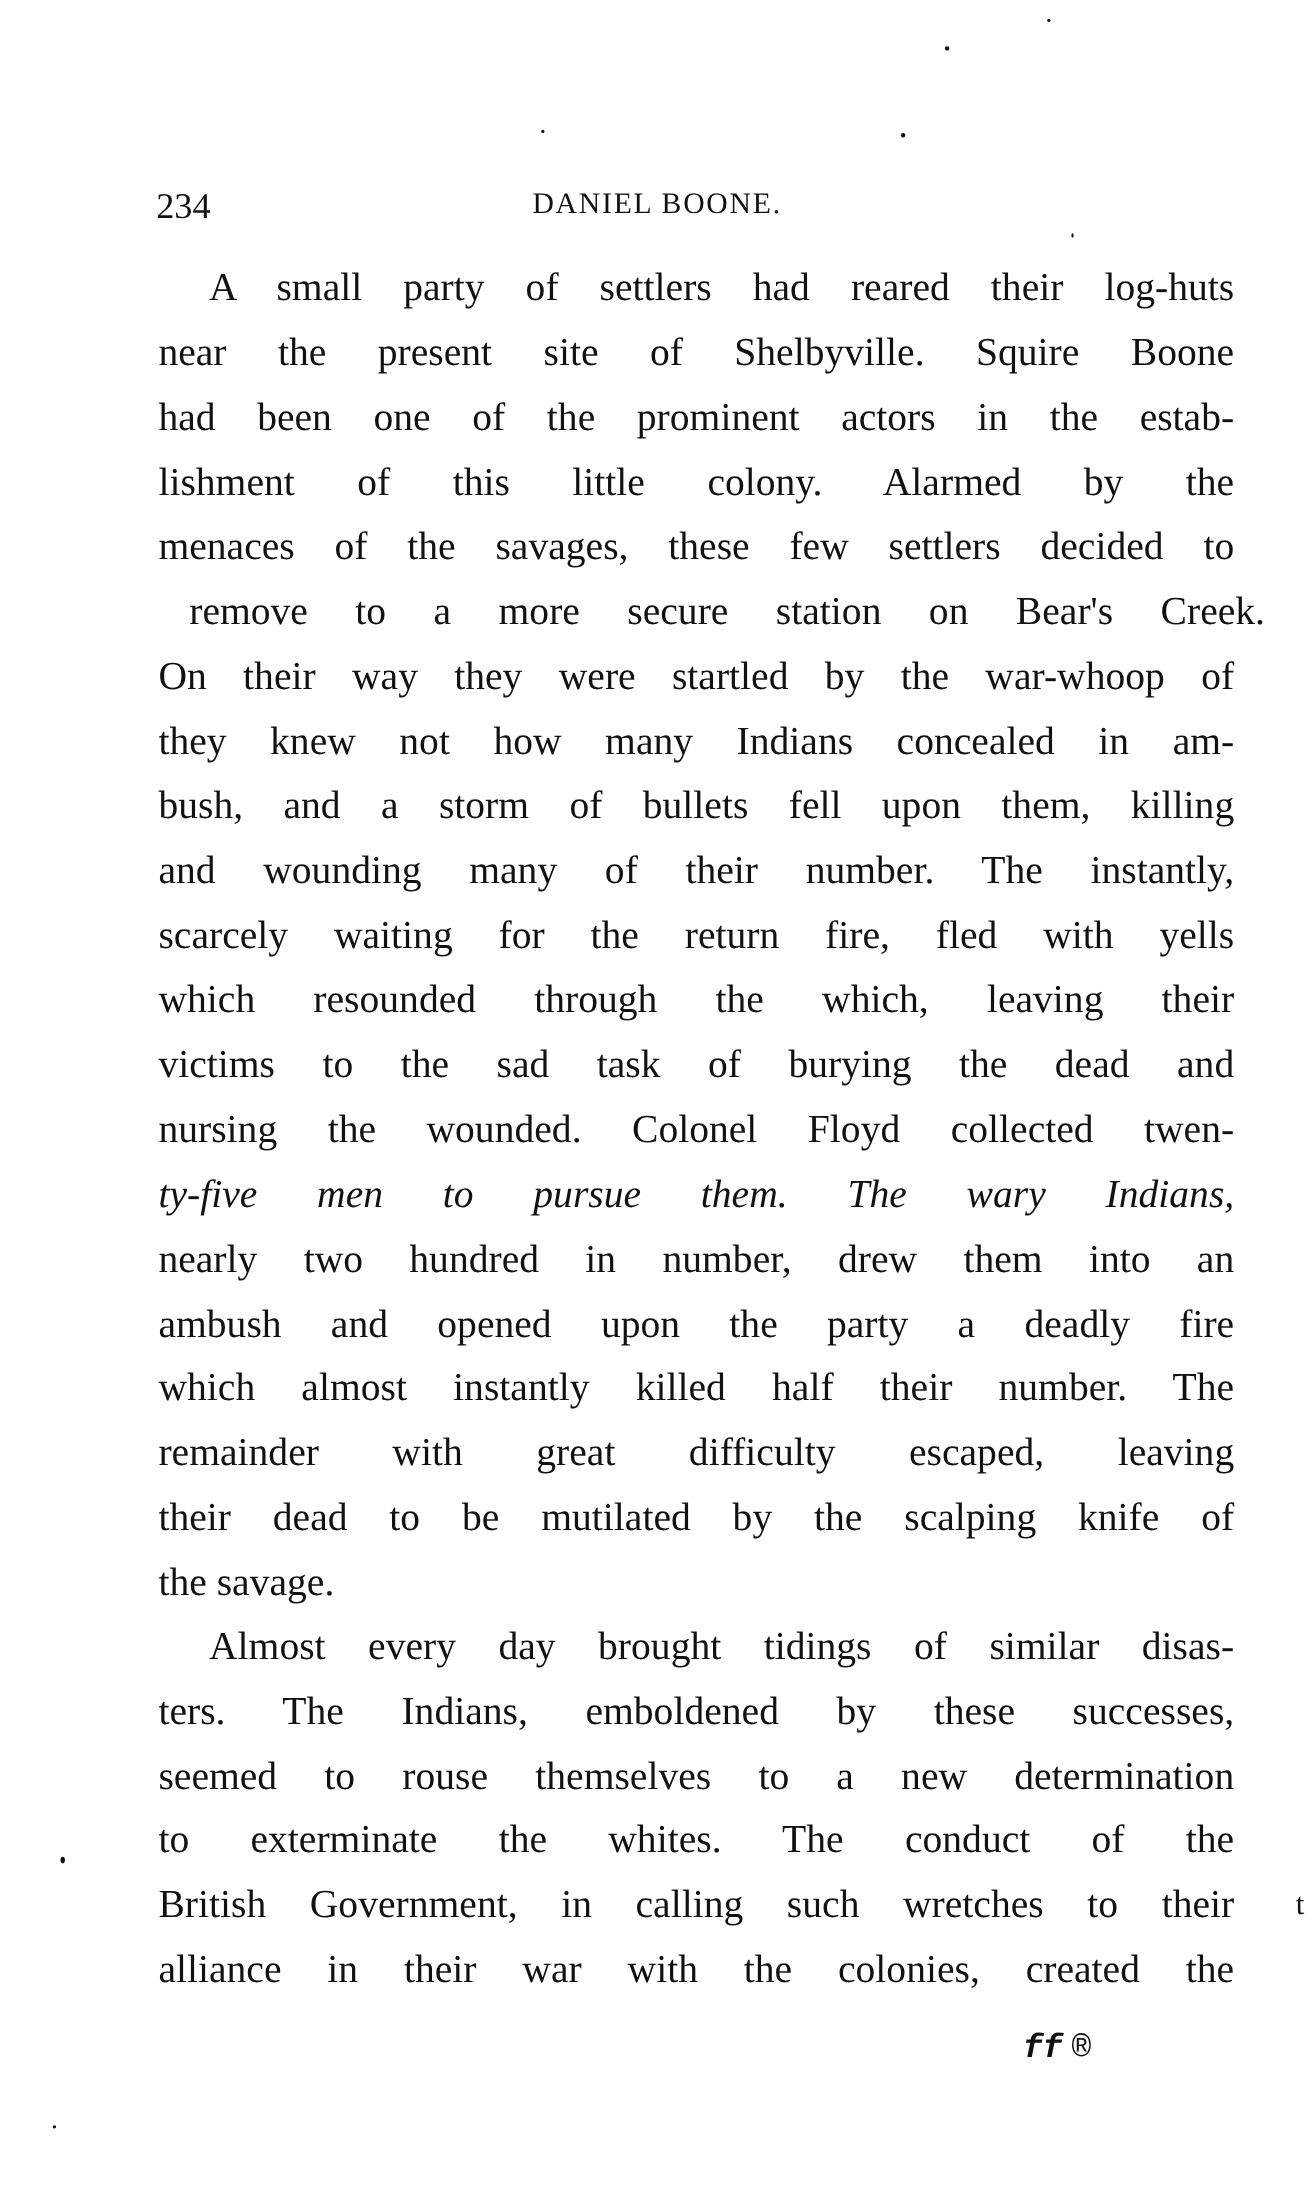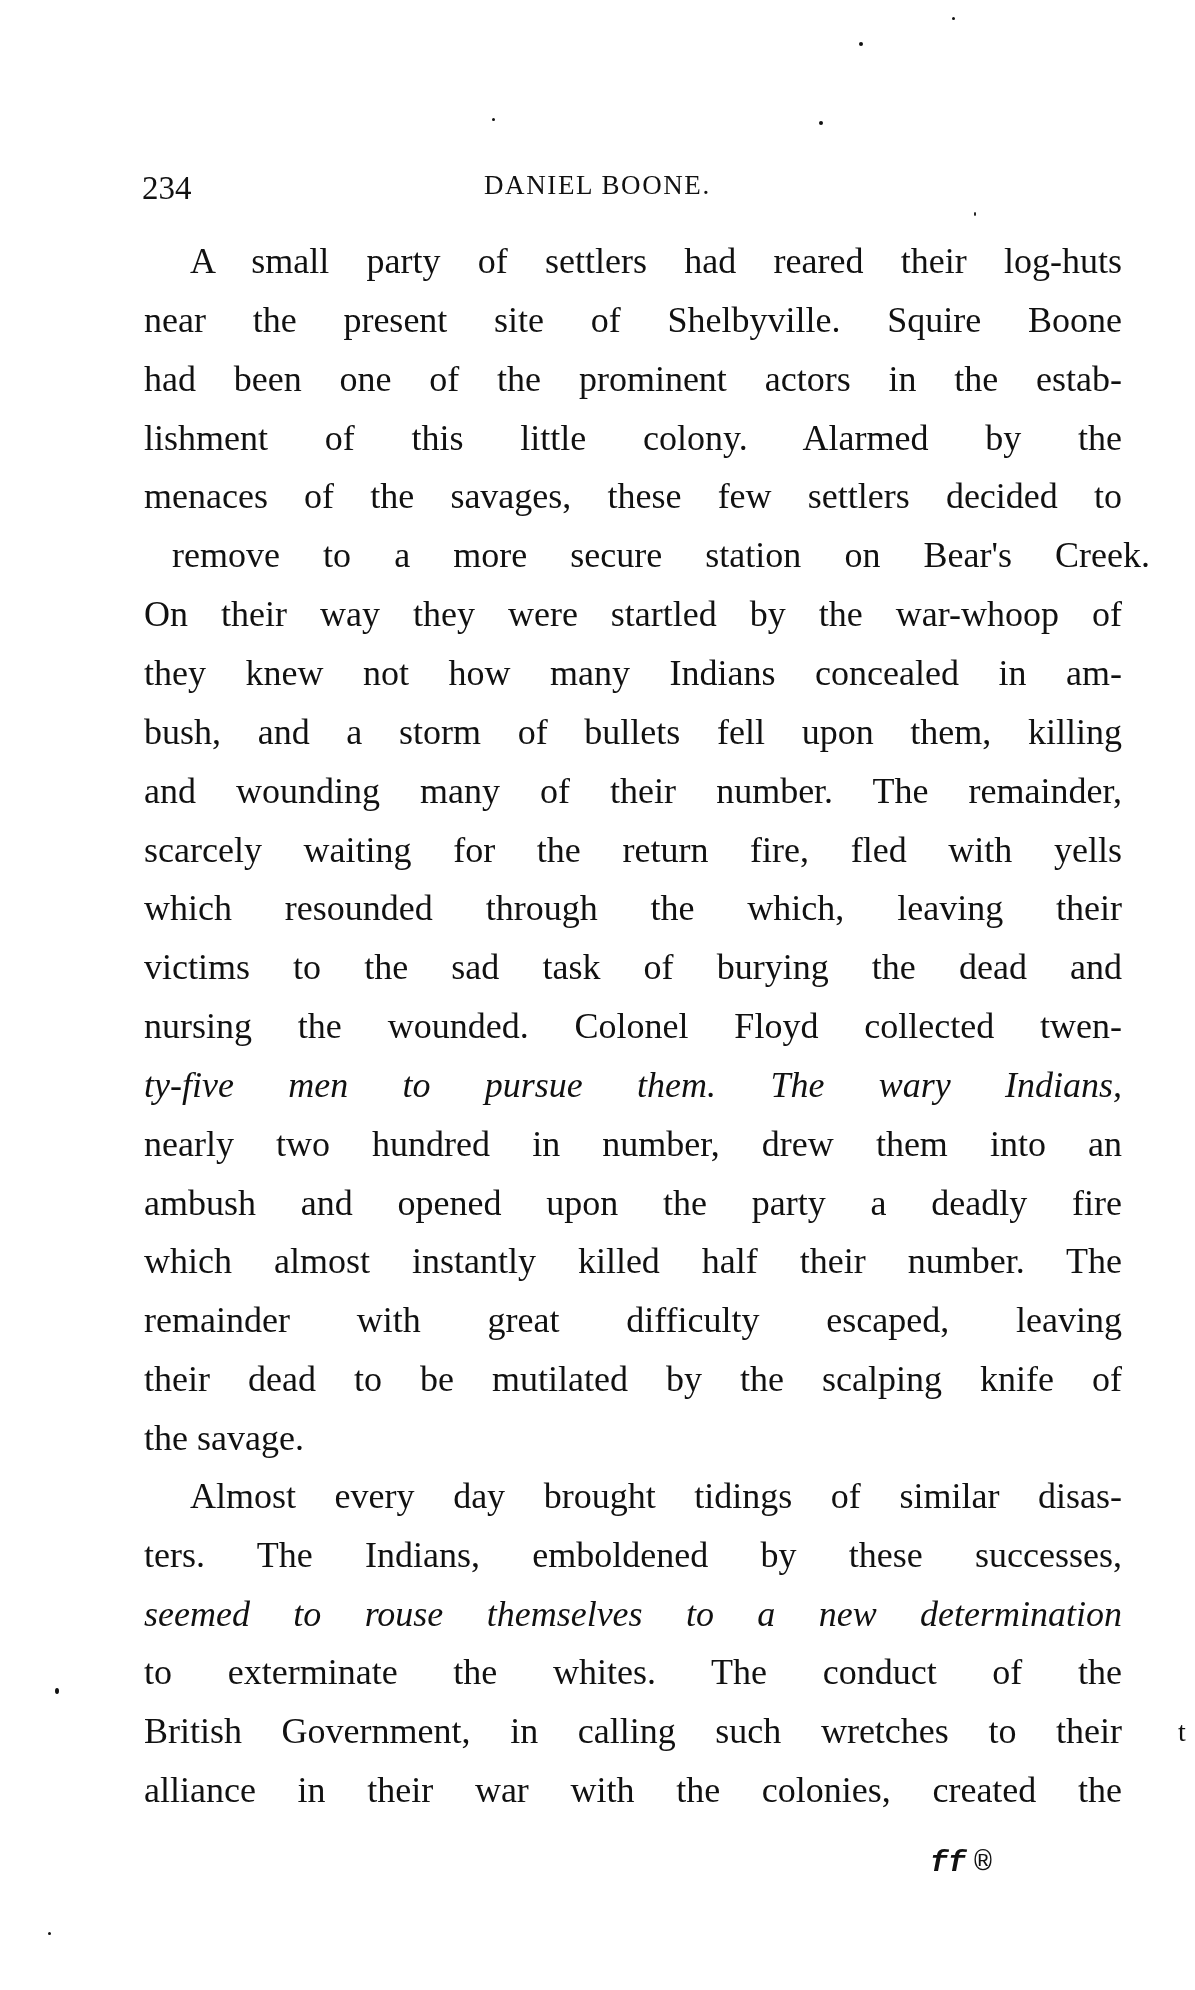--- a/index.html
+++ b/index.html
@@ -39,36 +39,36 @@
 
     <div class="line indent" style="top:0px;">A small party of settlers had reared their log-huts</div>
     <div class="line" style="top:58.85px;">near the present site of Shelbyville. Squire Boone</div>
     <div class="line" style="top:117.7px;">had been one of the prominent actors in the estab-</div>
     <div class="line" style="top:176.55px;">lishment of this little colony. Alarmed by the</div>
     <div class="line" style="top:235.4px;">menaces of the savages, these few settlers decided to</div>
     <div class="line" style="top:294.25px;margin-left:28px;">remove to a more secure station on Bear's Creek.</div>
     <div class="line" style="top:353.1px;">On their way they were startled by the war-whoop of</div>
     <div class="line" style="top:411.95px;">they knew not how many Indians concealed in am-</div>
     <div class="line" style="top:470.8px;">bush, and a storm of bullets fell upon them, killing</div>
-    <div class="line" style="top:529.65px;">and wounding many of their number. The remainder,</div>
+    <div class="line" style="top:529.65px;">and wounding many of their number. The instantly,</div>
     <div class="line" style="top:588.5px;">scarcely waiting for the return fire, fled with yells</div>
     <div class="line" style="top:647.35px;">which resounded through the which, leaving their</div>
     <div class="line" style="top:706.2px;font-family:Liberation Serif, serif;">victims to the sad task of burying the dead and</div>
     <div class="line" style="top:765.05px;">nursing the wounded. Colonel Floyd collected twen-</div>
     <div class="line" style="top:823.9px;font-style:italic;">ty-five men to pursue them. The wary Indians,</div>
     <div class="line" style="top:882.75px;">nearly two hundred in number, drew them into an</div>
     <div class="line" style="top:941.6px;">ambush and opened upon the party a deadly fire</div>
     <div class="line" style="top:1000.45px;">which almost instantly killed half their number. The</div>
     <div class="line" style="top:1059.3px;">remainder with great difficulty escaped, leaving</div>
     <div class="line" style="top:1118.15px;">their dead to be mutilated by the scalping knife of</div>
     <div class="line last" style="top:1177px;">the savage.</div>
 
     <div class="line indent" style="top:1235px;">Almost every day brought tidings of similar disas-</div>
     <div class="line" style="top:1293.8px;">ters. The Indians, emboldened by these successes,</div>
-    <div class="line" style="top:1352.6px;font-style:italic;">seemed to rouse themselves to a new determination</div>
+    <div class="line" style="top:1352.6px;">seemed to rouse themselves to a new determination</div>
     <div class="line" style="top:1411.4px;">to exterminate the whites. The conduct of the</div>
     <div class="line" style="top:1470.2px;">British Government, in calling such wretches to their</div>
     <div class="line" style="top:1529px;">alliance in their war with the colonies, created the</div>
   </div>
 
   <span class="margin-glyph">t</span>
 
   <div class="footer-mark">
     <span>ff</span><span class="reg">®</span>
   </div>

